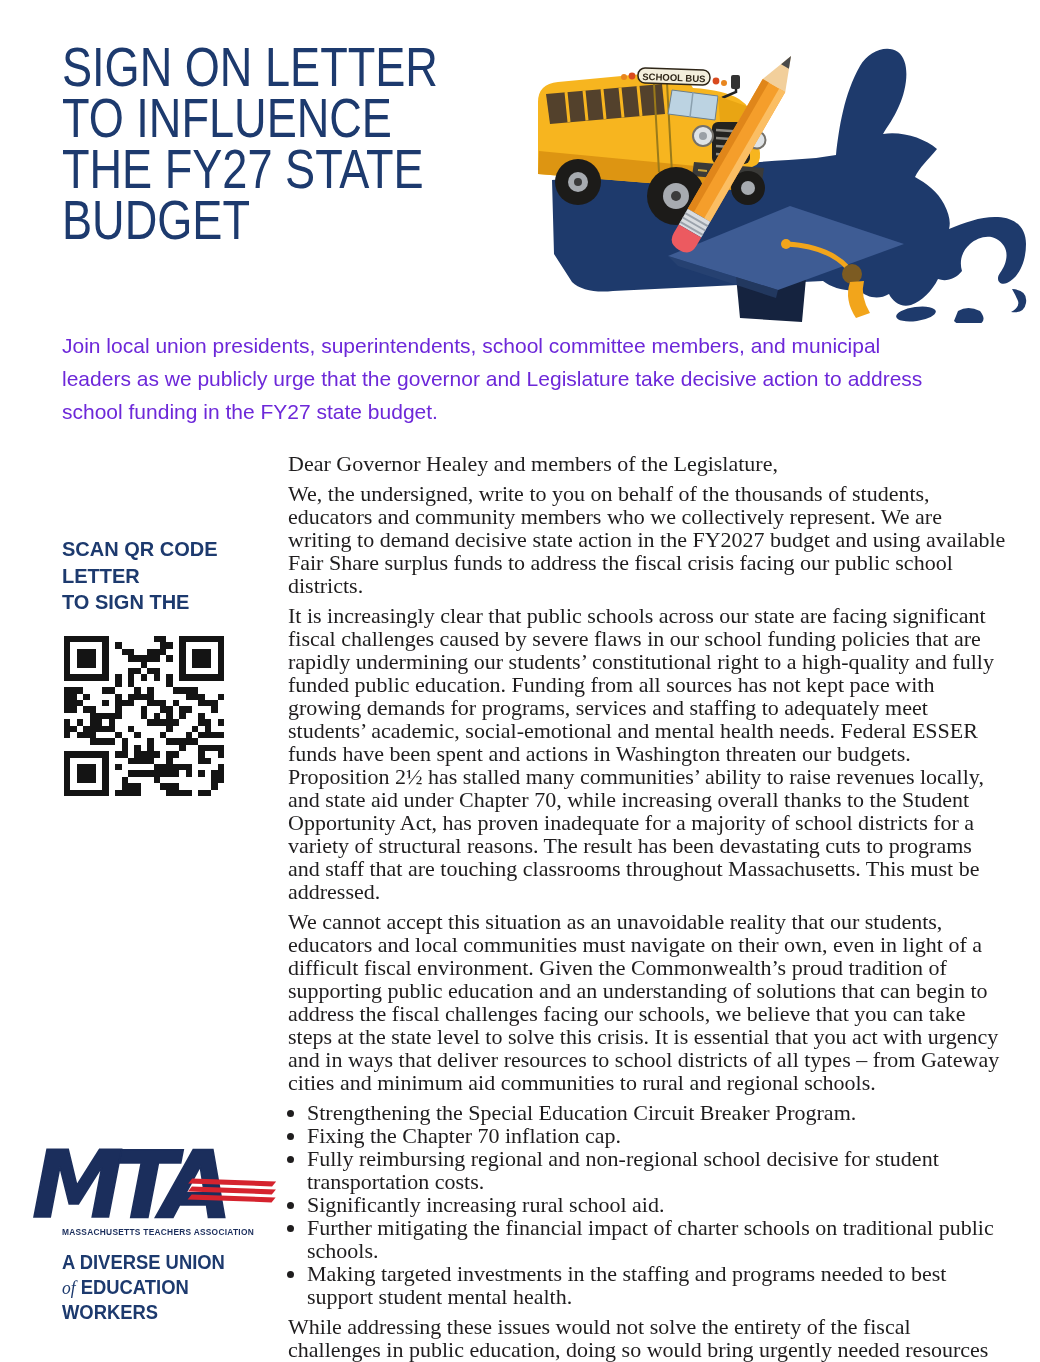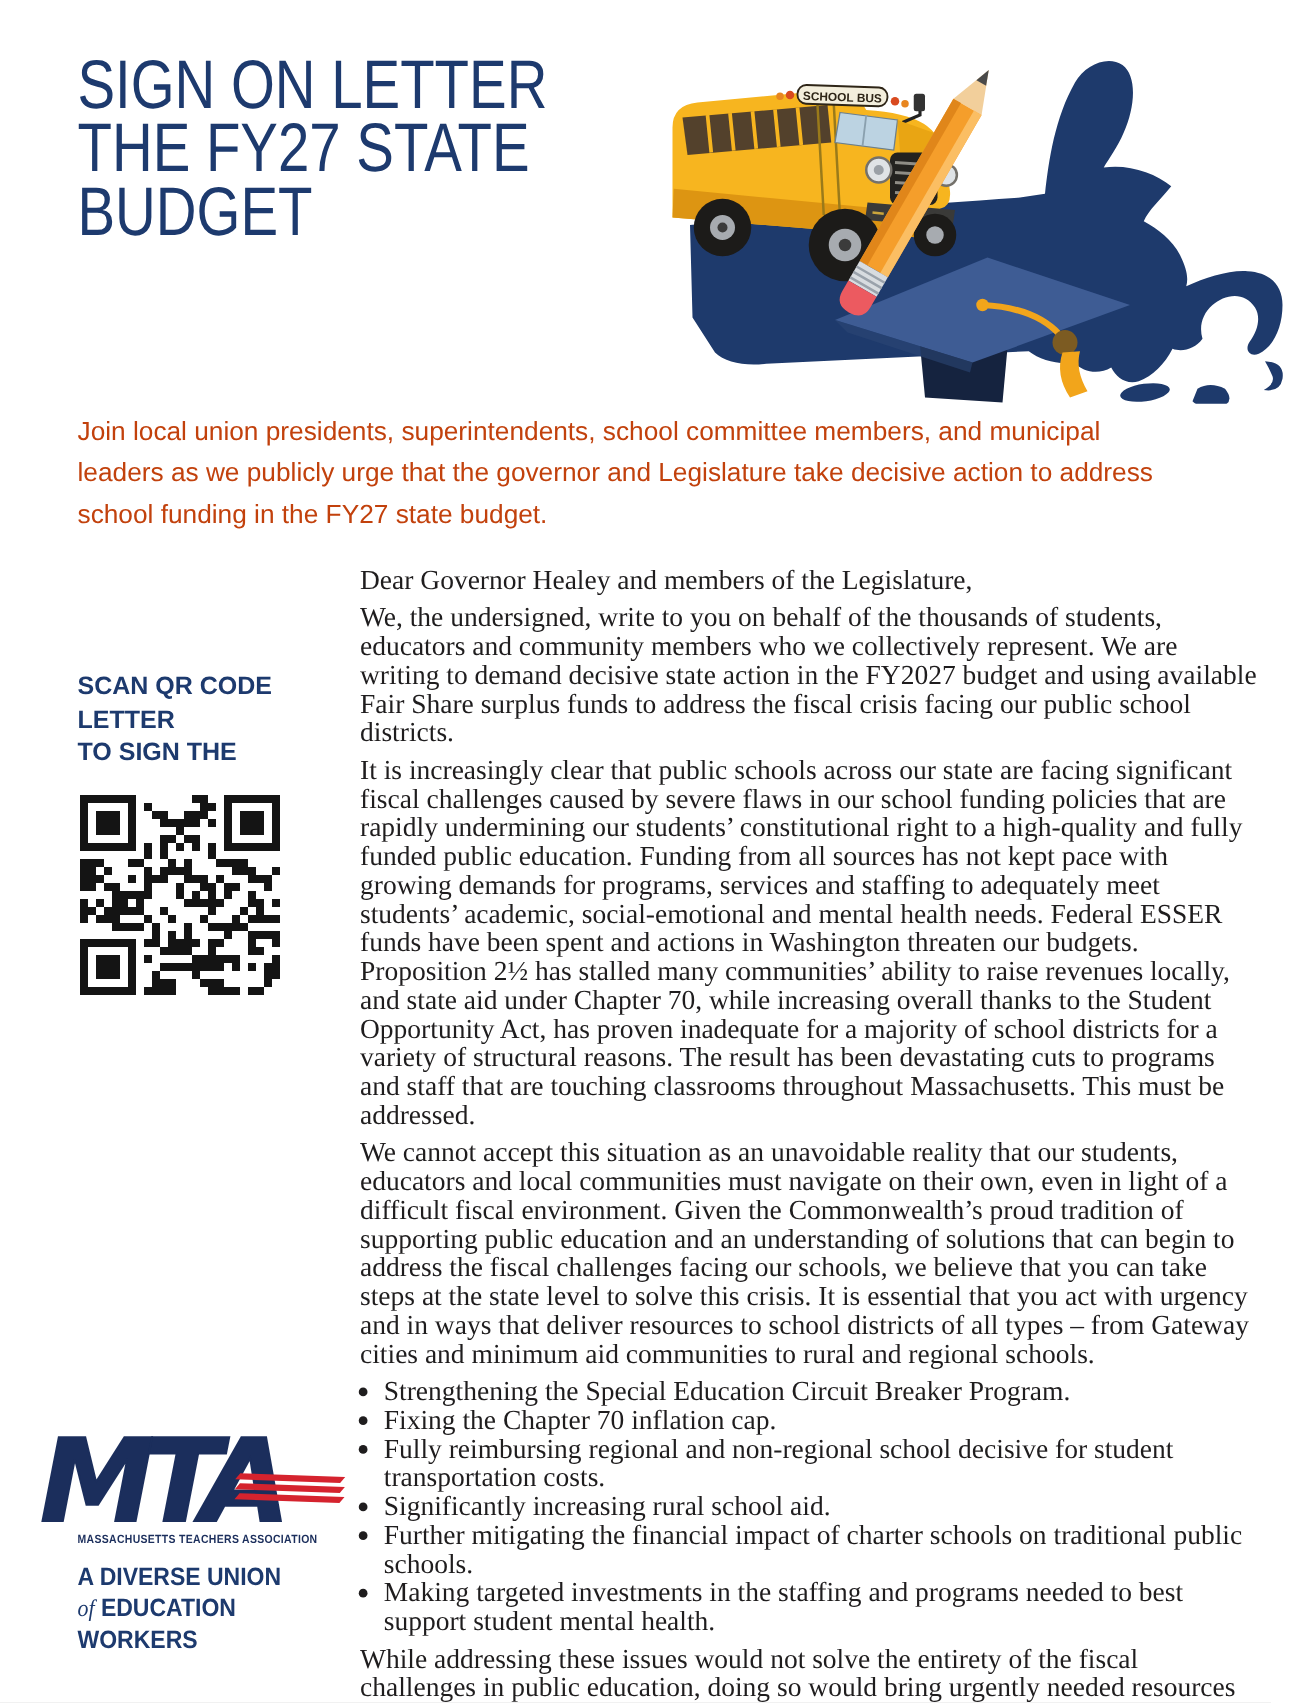--- a/index.html
+++ b/index.html
@@ -17,21 +17,21 @@
     transform:scaleX(.62); transform-origin:left center; white-space:nowrap;
   }
   .t-line {
     display:inline-block; font-weight:400; font-size:55px; line-height:51px;
     transform:scaleX(.82); transform-origin:left center; white-space:nowrap;
   }
   .t-row { height:51px; }
   
   .intro {
     position:absolute; left:62px; top:329px; width:872px;
-    font-size:21px; line-height:33px; color:#c2410c;
+    font-size:21px; line-height:33px; color:#6d28d9;
   }
   
   .sidebar { position:absolute; left:62px; top:536px; width:220px; }
   .cta-line { display:block; font-weight:700; font-size:20px; line-height:26.5px; color:#1d3a6e; }
   .url-line { display:block; font-weight:700; font-size:20.5px; line-height:27px; color:#2b2a29; }
   .qr-box { margin-top:20px; margin-left:2px; width:160px; height:160px; background:#fff; }
   .qr-box svg { width:100%; height:100%; display:block; }
   
   .letter {
     position:absolute; left:288px; top:452px; width:719px;
@@ -66,20 +66,21 @@
   }
   .tagline .of { font-family:"Liberation Serif", serif; font-style:italic; font-weight:400; font-size:19px; }
 </style>
 </head>
 <body>
 
 <div class="page">
 
   <div class="title-block">
     <div class="t-row"><span class="t-line">SIGN ON LETTER</span></div>
+    <div class="t-row"><span class="t-line">TO INFLUENCE</span></div>
     <div class="t-row"><span class="t-line">THE FY27 STATE</span></div>
     <div class="t-row"><span class="t-line">BUDGET</span></div>
   </div>
 
   <div class="illus">
     <svg viewBox="0 0 515 295" xmlns="http://www.w3.org/2000/svg">
 
       <g>
         <path fill="#1e3a6c" d="M34 152 C90 146 180 138 298 130 L318 127 C321 100 326 66 342 38 C350 24 368 16 380 24 C392 33 390 58 381 78 C376 90 369 99 365 106 C384 103 406 110 419 121 C410 132 401 140 397 149 C408 155 420 164 426 176 C431 186 433 194 431 201 C447 194 465 188 480 189 C498 190 508 200 508 216 C508 235 500 250 489 255 C482 258 477 252 482 245 C488 237 491 226 486 218 C477 204 461 208 452 216 C444 223 441 233 444 243 C438 251 428 254 420 251 C414 263 404 273 393 277 C383 280 375 274 371 266 C361 272 349 270 341 262 C329 264 314 260 305 253 L95 263 C78 265 62 262 54 254 L36 226 Z"></path>
         <ellipse fill="#1e3a6c" cx="398" cy="286" rx="20" ry="7" transform="rotate(-8 398 286)"></ellipse>

